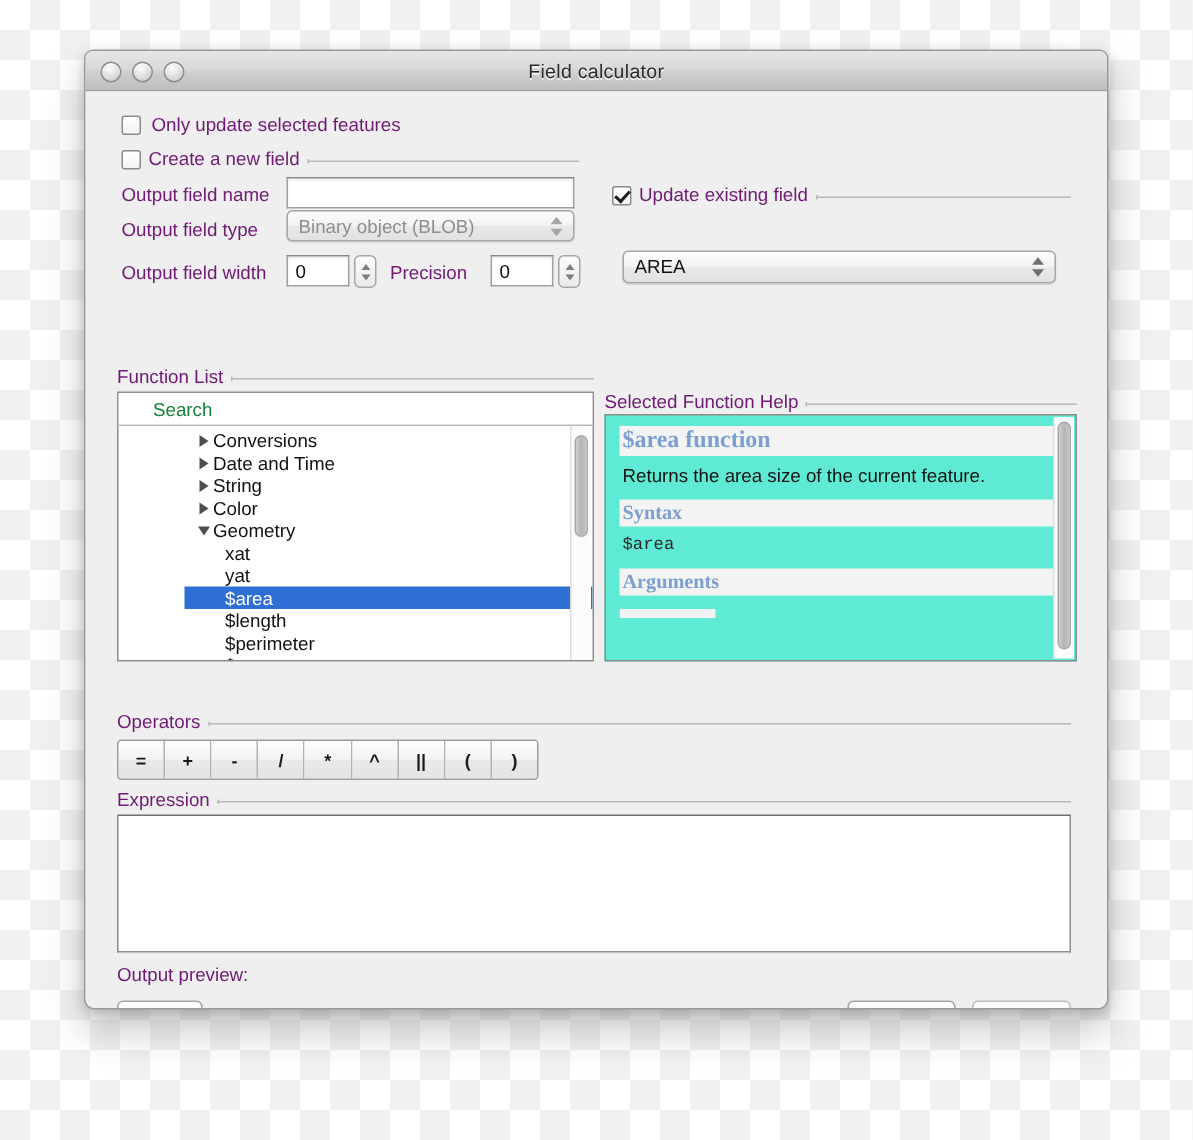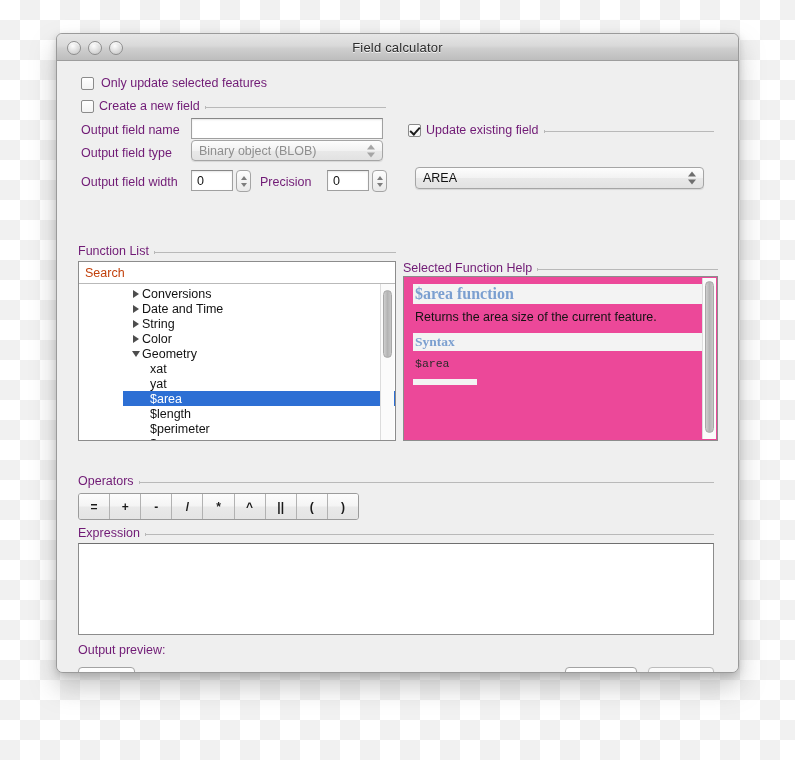--- a/index.html
+++ b/index.html
@@ -198,23 +198,23 @@
     box-sizing: border-box;
     overflow: hidden;
     position: relative;
   }
   .search-row {
     height: 21px;
     border-bottom: 1px solid #b9b9b9;
     background: #fff;
     display: flex;
     align-items: center;
-    padding: 0 6px;
-    font-size: 12.5px;
-    color: #c2410c;
+    padding: 0 23px;
+    font-size: 12.5px;
+    color: #15803d;
   }
   .tree { position: relative; padding-top: 2px; padding-left: 44px; }
   .tree-item {
     height: 15px;
     display: flex;
     align-items: center;
     font-size: 12.5px;
     color: #121212;
     padding-left: 6px;
     box-sizing: border-box;
@@ -258,21 +258,21 @@
     width: 9px;
     border-radius: 5px;
     background: linear-gradient(to right, #cfcfcf, #b4b4b4 50%, #c7c7c7);
     border: 1px solid #a8a8a8;
     box-sizing: border-box;
   }
 
   
   .helpbox {
     border: 1px solid #8c8c8c;
-    background: #ec4899;
+    background: #5eead4;
     box-sizing: border-box;
     overflow: hidden;
     position: relative;
     padding: 0;
   }
   .help-inner { padding: 7px 9px 0 9px; }
   .h-head {
     color: #7b9fd0;
     font-family: "Liberation Serif", serif;
     font-weight: bold;
@@ -499,20 +499,21 @@
       <span class="lbl">Selected Function Help</span>
       <span class="rule"></span>
     </div>
 
     <div class="abs helpbox" style="left:346px; top:215px; width:315px; height:165px;">
       <div class="help-inner">
         <div class="h-head big">$area function</div>
         <div class="h-para">Returns the area size of the current feature.</div>
         <div class="h-head sm">Syntax</div>
         <div class="h-code">$area</div>
+        <div class="h-head sm">Arguments</div>
         <div class="h-clip">
           <div class="h-head sm" style="margin:0; width:60px;">&nbsp;</div>
         </div>
       </div>
       <div class="vscroll" style="top:1px; bottom:1px;">
         <div class="vthumb" style="top:3px; height:152px;"></div>
       </div>
     </div>
 
     <div class="abs grouphead" style="left:21px; top:413px; width:636px;">

